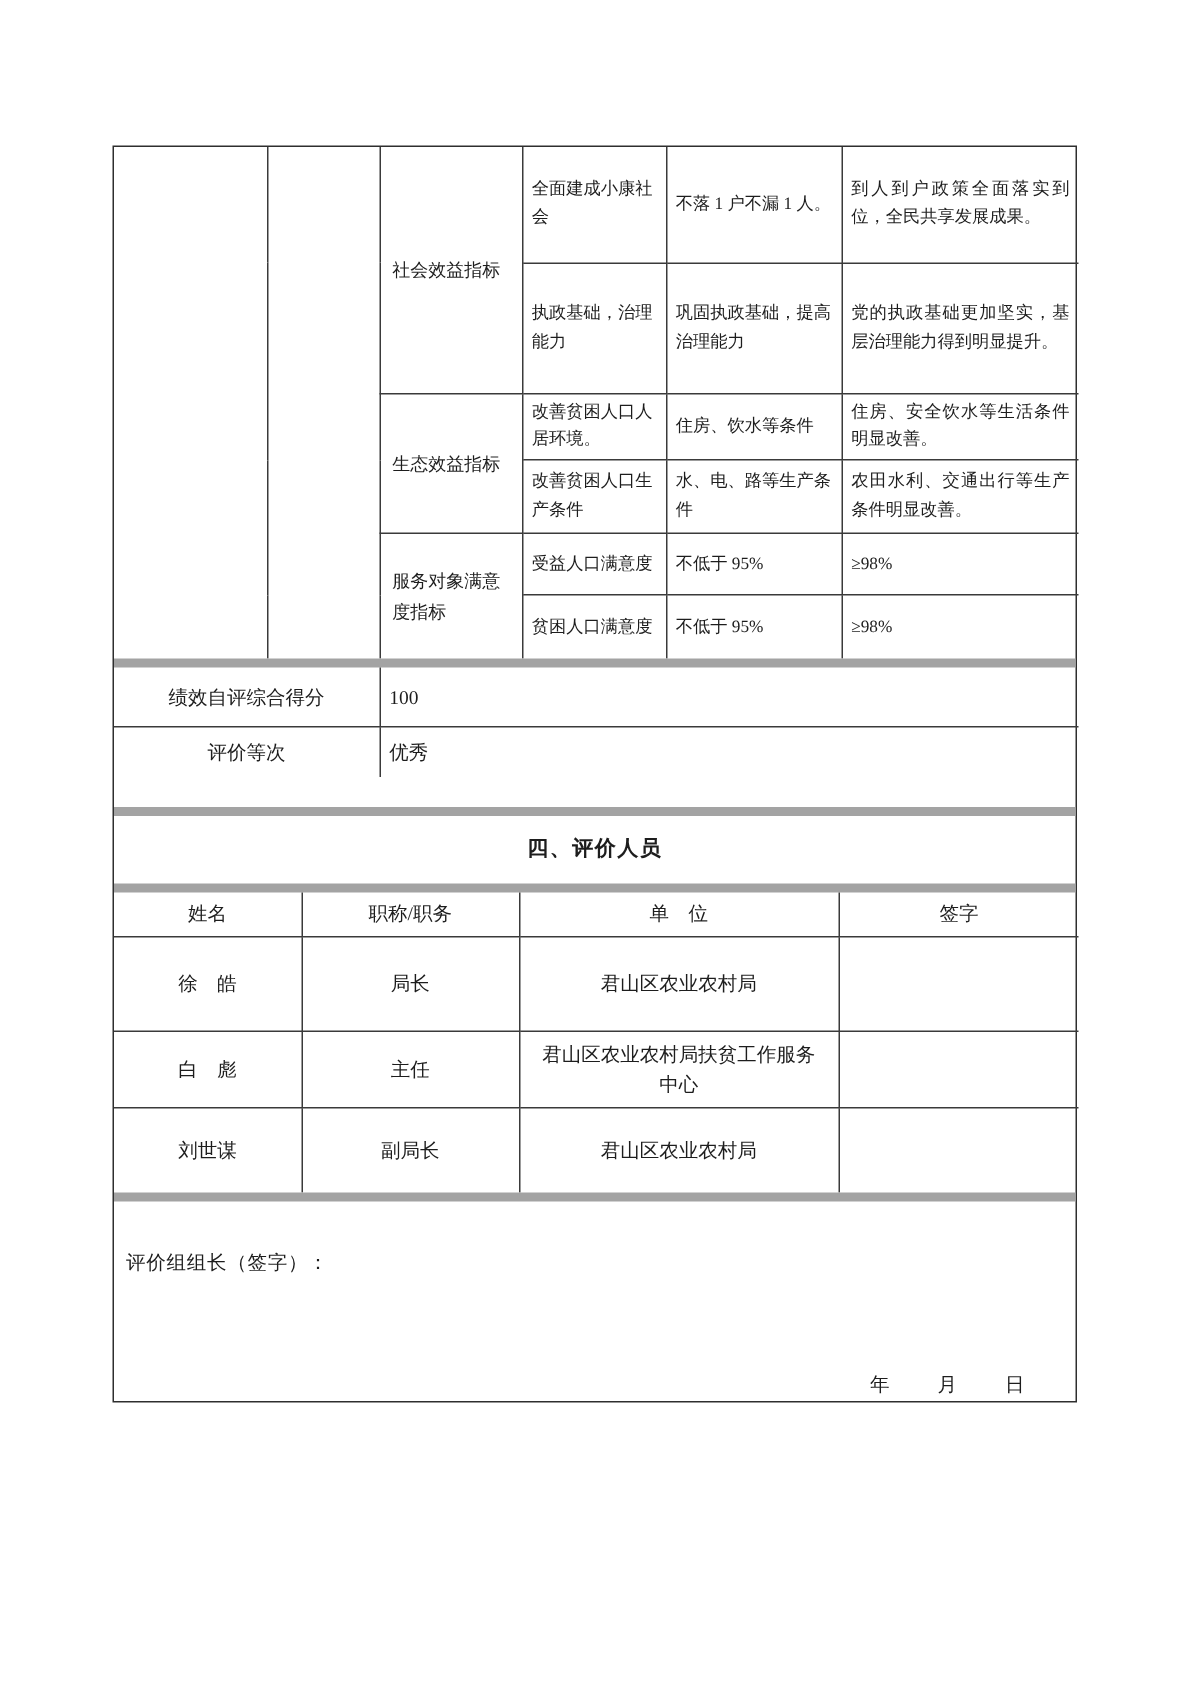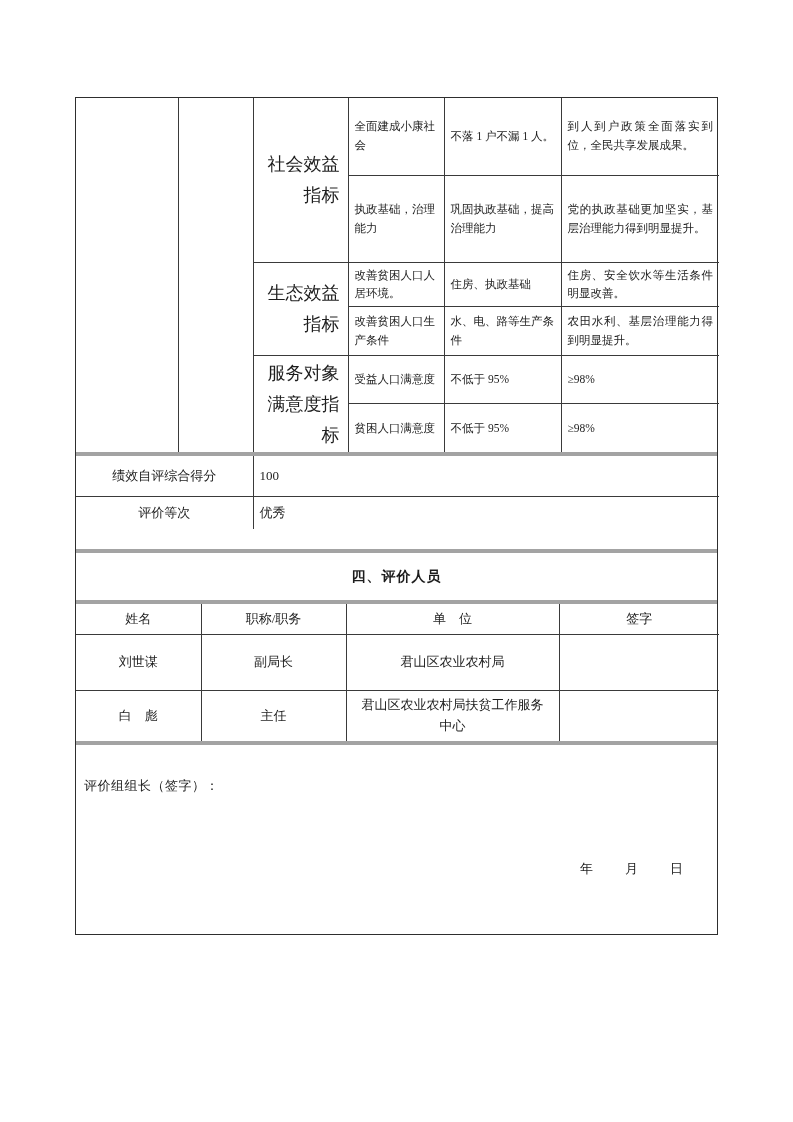--- a/index.html
+++ b/index.html
@@ -21,28 +21,28 @@
     border-collapse: collapse;
     table-layout: fixed;
     width: 100%;
     border-style: hidden; 
   }
   td, th {
     border: 1px solid #3a3a3a;
     vertical-align: middle;
     font-weight: normal;
   }
-  .section { border-top: 4px solid #a3a3a3; }
+  .section { border-top: 6px solid #a3a3a3; }
   .section:first-child { border-top: none; }
 
   
   .ind td { font-size: 11.5px; line-height: 1.65; padding: 3px 6px; }
   .ind .c-empty { padding: 0; }
   .ind .c-group {
-    text-align: right; font-size: 18px; line-height: 1.7; padding: 2px 8px;
+    text-align: left; font-size: 12px; line-height: 1.7; padding: 2px 8px;
   }
   .ind .c-name, .ind .c-target { text-align: left; }
   .ind .c-actual { text-align: justify; text-align-last: left; }
 
   
   .sum td { font-size: 13px; padding: 2px 6px; }
   .sum .s-label { text-align: center; }
   .sum .s-value { text-align: left; }
 
   
@@ -90,27 +90,27 @@
         <td class="c-actual">到人到户政策全面落实到位，全民共享发展成果。</td>
       </tr>
       <tr>
         <td class="c-name" style="height:87px">执政基础，治理能力</td>
         <td class="c-target">巩固执政基础，提高治理能力</td>
         <td class="c-actual">党的执政基础更加坚实，基层治理能力得到明显提升。</td>
       </tr>
       <tr>
         <td class="c-group" rowspan="2">生态效益指标</td>
         <td class="c-name" style="height:44px">改善贫困人口人居环境。</td>
-        <td class="c-target">住房、执政基础</td>
+        <td class="c-target">住房、饮水等条件</td>
         <td class="c-actual">住房、安全饮水等生活条件明显改善。</td>
       </tr>
       <tr>
         <td class="c-name" style="height:49px">改善贫困人口生产条件</td>
         <td class="c-target">水、电、路等生产条件</td>
-        <td class="c-actual">农田水利、基层治理能力得到明显提升。</td>
+        <td class="c-actual">农田水利、交通出行等生产条件明显改善。</td>
       </tr>
       <tr>
         <td class="c-group" rowspan="2">服务对象满意度指标</td>
         <td class="c-name" style="height:41px">受益人口满意度</td>
         <td class="c-target">不低于 95%</td>
         <td class="c-actual">≥98%</td>
       </tr>
       <tr>
         <td class="c-name" style="height:42px">贫困人口满意度</td>
         <td class="c-target">不低于 95%</td>
@@ -150,29 +150,35 @@
           <col style="width:160px">
       </colgroup>
       <tbody>
           <tr>
         <td style="height:30px">姓名</td>
         <td>职称/职务</td>
         <td>单　位</td>
         <td>签字</td>
       </tr>
       <tr>
-        <td style="height:56px">刘世谋</td>
-        <td>副局长</td>
+        <td style="height:63px">徐　皓</td>
+        <td>局长</td>
         <td>君山区农业农村局</td>
         <td></td>
       </tr>
       <tr>
         <td style="height:51px">白　彪</td>
         <td>主任</td>
         <td style="padding:2px 12px">君山区农业农村局扶贫工作服务中心</td>
+        <td></td>
+      </tr>
+      <tr>
+        <td style="height:56px">刘世谋</td>
+        <td>副局长</td>
+        <td>君山区农业农村局</td>
         <td></td>
       </tr>
     </tbody>
       </table>
   </div>
 
   <div class="section foot">
     <span class="leader">评价组组长（签字）：</span>
     <span class="date">年　　月　　日</span>
   </div>

